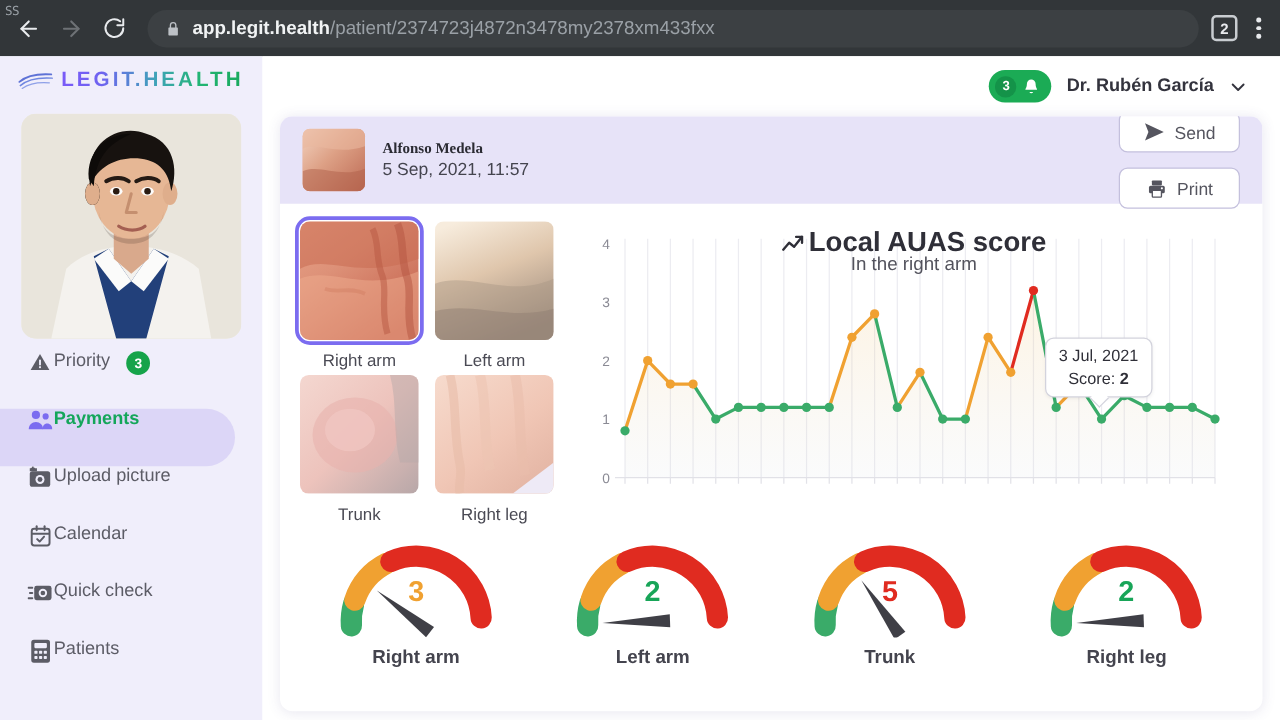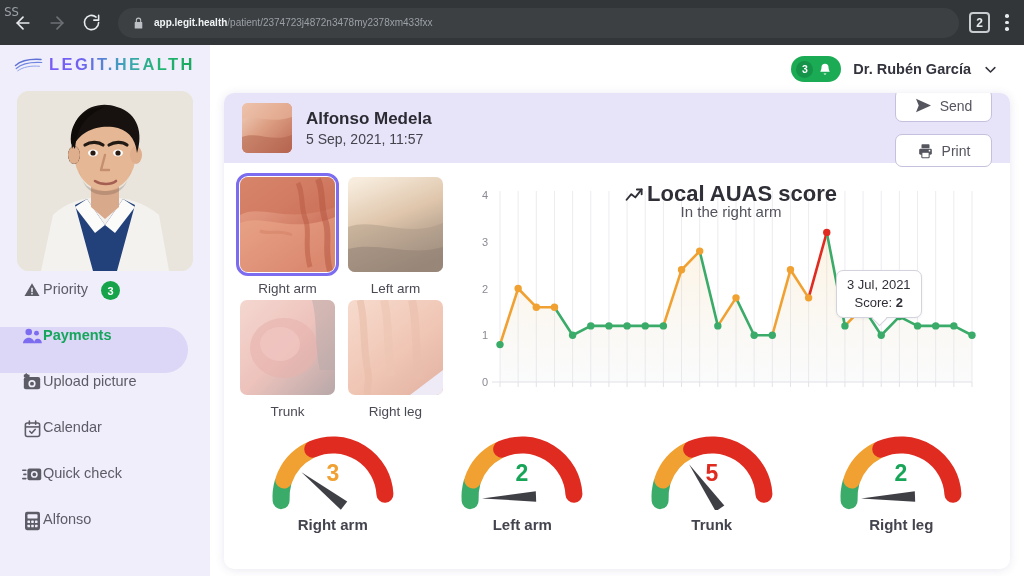--- a/index.html
+++ b/index.html
@@ -33,38 +33,38 @@
     background: #3c4043;
     border-radius: 15px;
     display: flex;
     align-items: center;
     padding: 0 14px;
     margin: 0 6px 0 8px;
     gap: 9px;
     overflow: hidden;
   }
   .lock-icon { flex: 0 0 auto; display:block; }
-  .url { font-size: 10px; color: #9aa0a6; white-space: nowrap; overflow: hidden; }
+  .url { font-size: 15px; color: #9aa0a6; white-space: nowrap; overflow: hidden; }
   .url .host { color: #f1f3f4; font-weight: bold; }
   .tab-count {
     width: 21px; height: 21px;
     border: 2px solid #c9cdd1;
     border-radius: 4px;
     color: #e8eaed;
     font-size: 12px;
     display: flex; align-items: center; justify-content: center;
     flex: 0 0 auto;
     margin-right: 4px;
     font-weight: 600;
   }
   .kebab { width: 18px; flex: 0 0 auto; display: flex; flex-direction: column; align-items: center; gap: 3px; }
   .kebab i { width: 3.5px; height: 3.5px; border-radius: 50%; background: #e8eaed; display: block; }
   .chrome-badge {
     position: absolute; left: 4px; top: 4px;
-    font-size: 13px; color: #9aa0a6;
+    font-size: 10px; color: #9aa0a6;
     font-family: "DejaVu Sans Mono", monospace;
     letter-spacing: -0.5px;
   }
 
   
   .app { display: flex; height: 531px; background: #fff; }
 
   
   .sidebar {
     width: 210px;
@@ -172,21 +172,21 @@
     padding: 0 18px;
     gap: 14px;
   }
   .patient-thumb {
     width: 50px; height: 50px;
     border-radius: 6px;
     flex: 0 0 50px;
     background: linear-gradient(150deg,#f0c9b5 0%, #e6a98f 40%, #c9705a 100%);
     overflow: hidden;
   }
-  .patient-name { font-size: 17px; font-weight: bold; color: #2b2b33; line-height: 1.25; }
+  .patient-name { font-size: 12px; font-weight: bold; color: #2b2b33; line-height: 1.25; font-family: Liberation Serif, serif; }
   .patient-date { font-size: 14px; color: #44444e; line-height: 1.3; }
   .hdr-actions { margin-left: auto; display: flex; gap: 12px; flex-direction: column; }
   .btn-outline {
     height: 33px;
     min-width: 97px;
     border: 1px solid #c4c0dd;
     border-radius: 7px;
     background: #fff;
     display: flex; align-items: center; justify-content: center;
     gap: 8px;
@@ -444,21 +444,21 @@
               <rect x="2" y="1" width="18" height="22" rx="2.5"></rect>
               <rect x="5" y="4" width="12" height="5" rx="1" fill="#f0eefb"></rect>
               <rect x="5" y="11.5" width="3" height="3" rx="0.7" fill="#f0eefb"></rect>
               <rect x="9.5" y="11.5" width="3" height="3" rx="0.7" fill="#f0eefb"></rect>
               <rect x="14" y="11.5" width="3" height="3" rx="0.7" fill="#f0eefb"></rect>
               <rect x="5" y="16.5" width="3" height="3" rx="0.7" fill="#f0eefb"></rect>
               <rect x="9.5" y="16.5" width="3" height="3" rx="0.7" fill="#f0eefb"></rect>
               <rect x="14" y="16.5" width="3" height="3" rx="0.7" fill="#f0eefb"></rect>
             </svg>
         </span>
-        <span>Alfonso</span>
+        <span>Patients</span>
       </div>
 
     </div>
   </div>
 
   <div class="main">
 
     <div class="topbar">
       <div class="notif-pill">
         <span class="notif-num">3</span>

